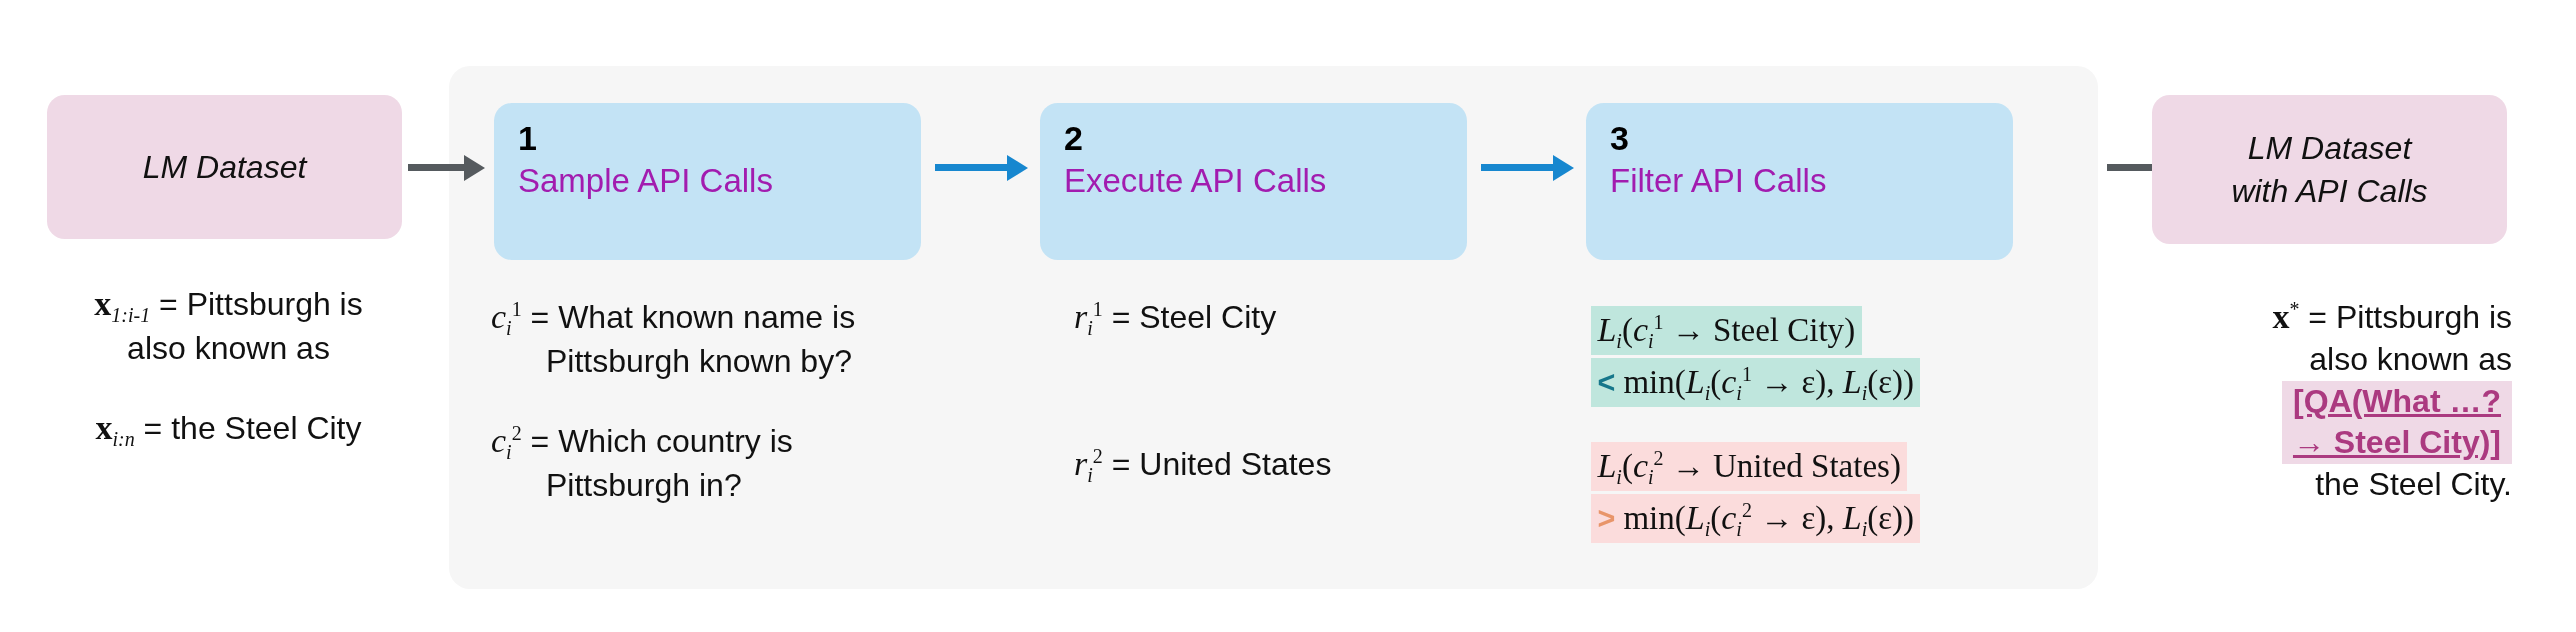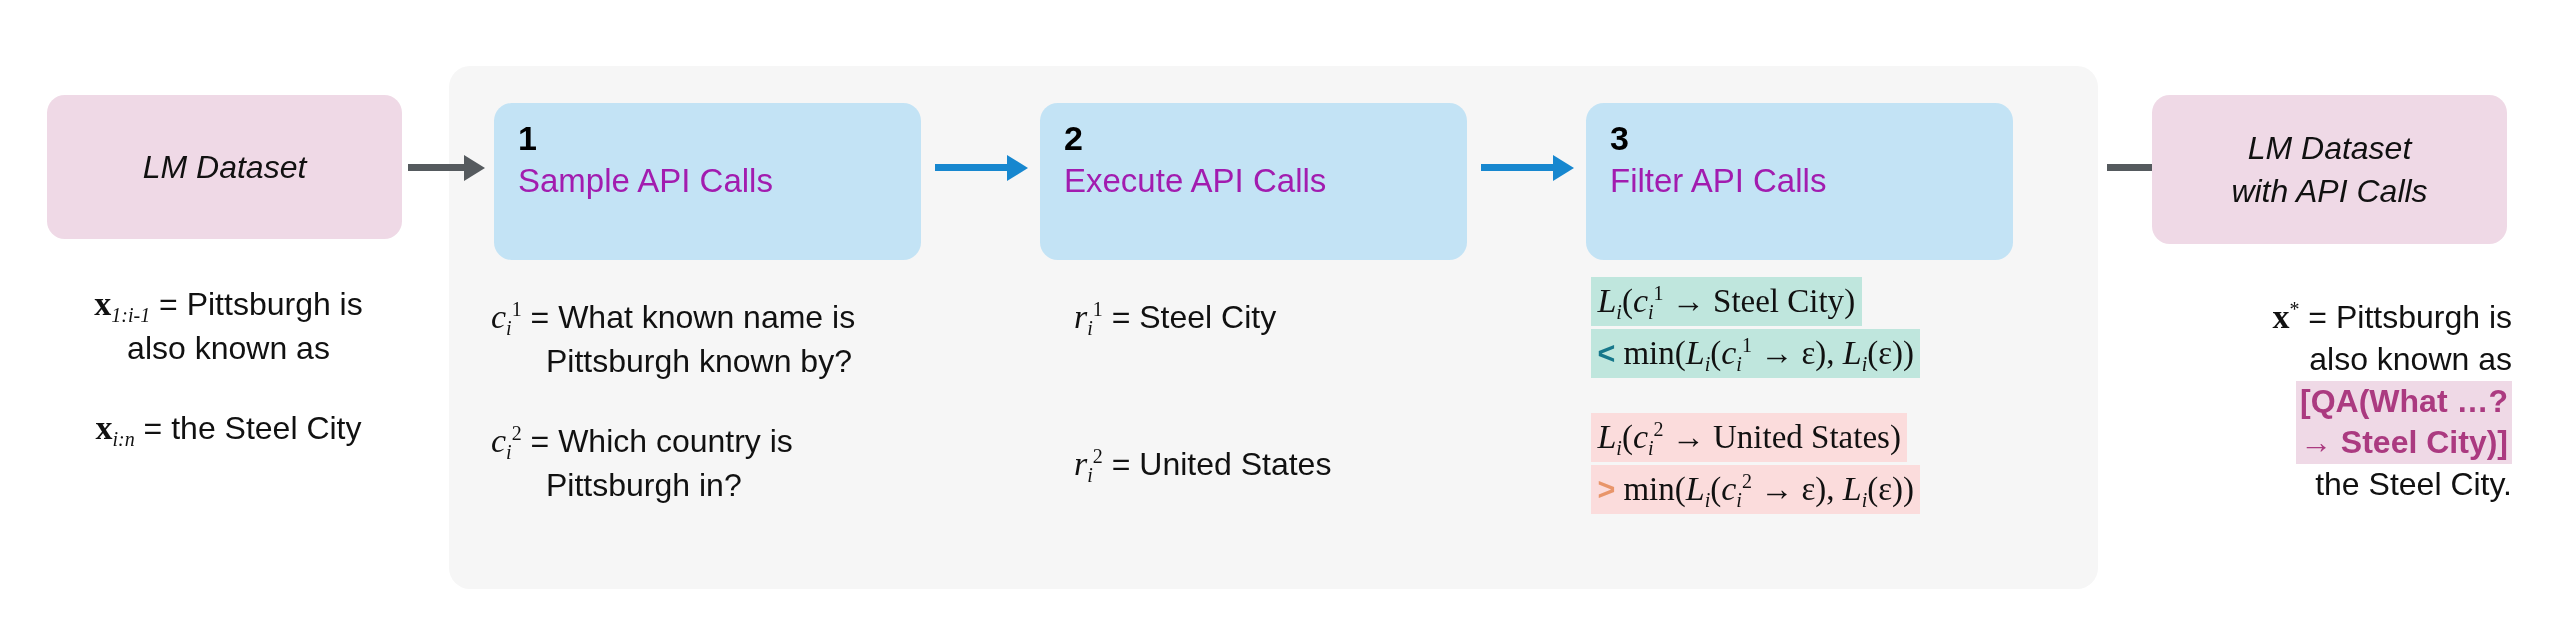--- a/index.html
+++ b/index.html
@@ -153,22 +153,23 @@
   .cmp.lt { color: #16778b; }
   .cmp.gt { color: #e8956a; }
   .rm { font-style: normal; }
 
   
   .qa-hl {
     display: inline-block;
     background: #efd9e6;
     color: #ab3a80;
     font-weight: bold;
-    padding: 0 4px;
+    padding: 0 11px;
     white-space: nowrap;
+    text-decoration: underline;
   }
 </style>
 </head>
 <body>
 
 <div id="canvas">
 
   <div class="stage-panel"></div>
 
   <div class="card pink" style="left:47px; top:95px; width:355px; height:144px;">
@@ -268,21 +269,21 @@
     </div>
     <div class="entry">
       <div class="mrow">
         <span class="sym">r</span><span class="sub">i</span><span class="sup">2</span>
         <span class="plain">=</span>
         <span class="plain">United States</span>
       </div>
     </div>
   </div>
 
-  <div class="col" style="left:1591px; top:277px; width:514px;">
+  <div class="col" style="left:1591px; top:306px; width:514px;">
 
     <div class="filterblock" style="margin-bottom:35px;">
       <div>
         <span class="hl green">
           <span class="sym">L</span><span class="sub">i</span><span class="rm">(</span><span class="sym">c</span><span class="sub">i</span><span class="sup">1</span>
           <span class="rm">→</span>
           <span class="rm">Steel City</span><span class="rm">)</span>
         </span>
       </div>
       <div style="margin-top:3.2px;">

